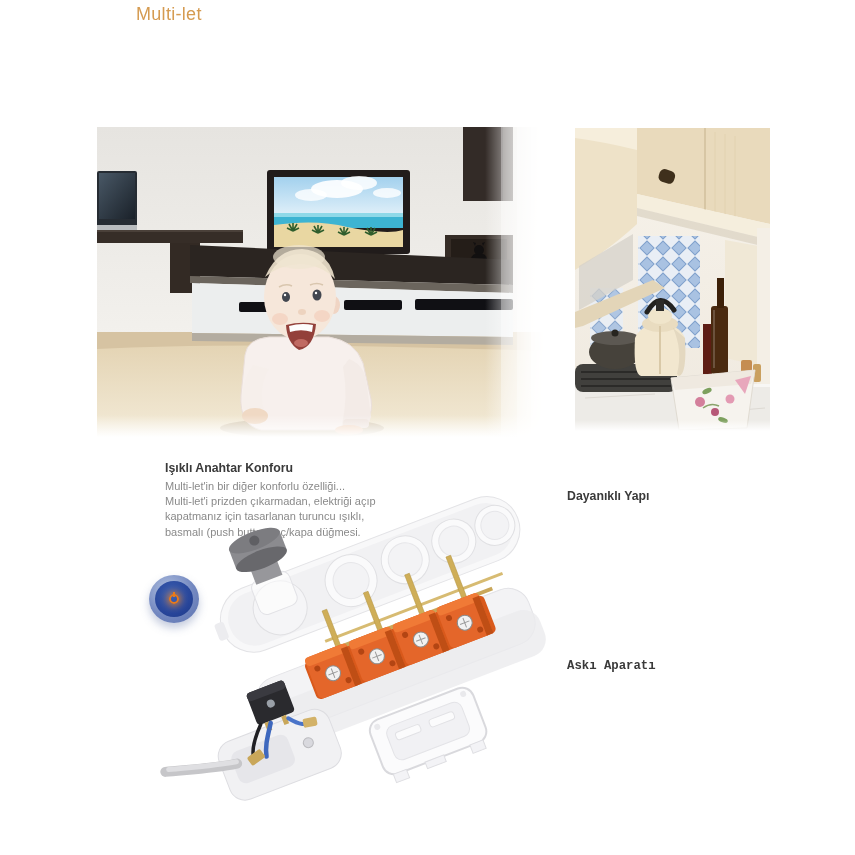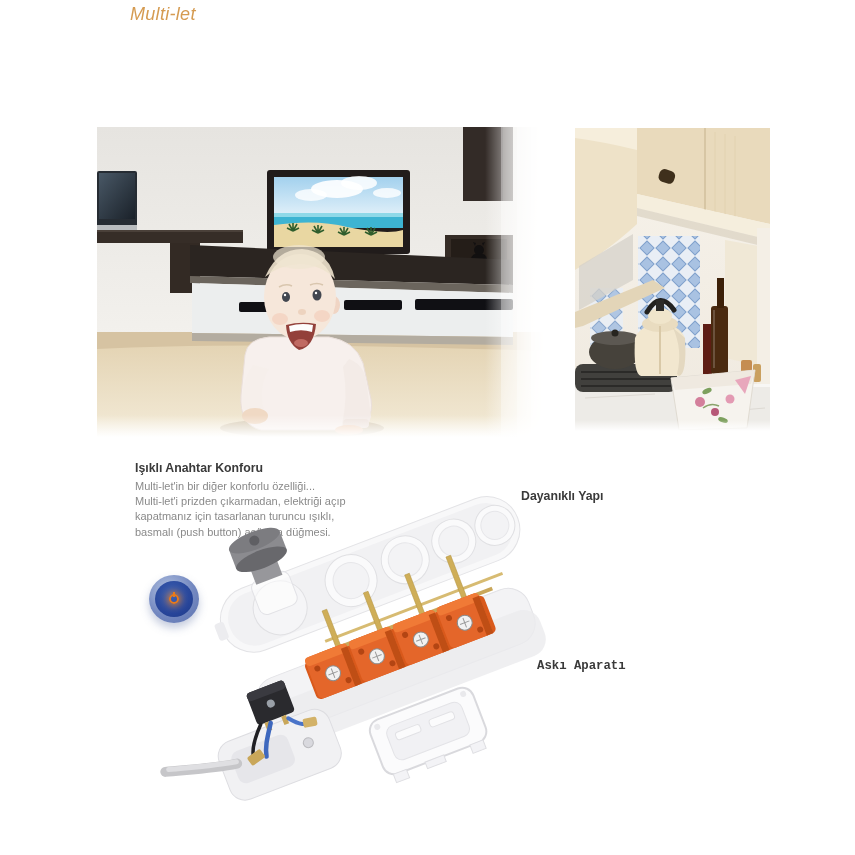--- a/index.html
+++ b/index.html
@@ -1,36 +1,36 @@
 <!DOCTYPE html>
 <html><head>
 <meta charset="utf-8">
 <style>
   html,body{margin:0;padding:0;background:#fff;}
   .page{position:relative;width:855px;height:855px;background:#ffffff;overflow:hidden;
         font-family:"Liberation Sans","DejaVu Sans",sans-serif;}
-  .title{position:absolute;left:130px;top:4px;font-size:18px;font-weight:400;
-         color:#d59b51;letter-spacing:.3px;font-style:italic;}
+  .title{position:absolute;left:136px;top:4px;font-size:18px;font-weight:400;
+         color:#d59b51;letter-spacing:.3px;}
   
   .hero{position:absolute;left:97px;top:127px;width:673px;height:310px;}
   .photo-living{position:absolute;left:0;top:0;width:448px;height:310px;overflow:hidden;}
   .photo-kitchen{position:absolute;left:478px;top:1px;width:195px;height:303px;overflow:hidden;}
   .hero-fade{position:absolute;left:388px;top:0;width:60px;height:310px;
      background:linear-gradient(90deg,rgba(255,255,255,0) 0%,rgba(255,255,255,.45) 35%,
                 rgba(255,255,255,.8) 70%,#fff 100%);}
   .stripe{position:absolute;top:0;height:310px;}
   .stripe.s1{left:404px;width:16px;background:rgba(255,255,255,.35);}
   .stripe.s2{left:420px;width:14px;background:rgba(255,255,255,.55);}
   .stripe.s3{left:434px;width:14px;background:rgba(255,255,255,.75);}
   
-  .feature{position:absolute;}
+  .feature{position:absolute;margin-left:30px;}
   .feature h3{margin:0 0 4px 0;font-size:12.3px;font-weight:bold;color:#3a3a3a;}
   .feature p{margin:0;font-size:11px;line-height:15.2px;color:#8a8a8a;white-space:pre-line;}
   .feature-isikli{left:135px;top:461px;width:280px;}
-  .feature-dayanikli{left:521px;top:489px;width:240px;}
+  .feature-dayanikli{left:537px;top:489px;width:240px;}
   .feature-aski{left:537px;top:659px;width:300px;font-family:Liberation Mono, monospace;}
   .feature-gelismis{left:357px;top:774px;width:345px;}
   
   .button-photo{position:absolute;left:149px;top:575px;width:50px;height:48px;}
   .btn-outer{position:absolute;inset:0;border-radius:50%;
      background:radial-gradient(circle at 38% 32%,#b3c2e0,#7purple 0) ;
      background:radial-gradient(circle at 38% 32%,#b3c2e0,#7489c1 55%,#5a70ad 100%);
      box-shadow:0 5px 9px rgba(90,110,160,.35);}
   .btn-inner{position:absolute;left:6px;top:6px;width:38px;height:36px;border-radius:50%;
      background:radial-gradient(circle at 44% 38%,#3f63b5,#27459a 62%,#1d3781 100%);}

